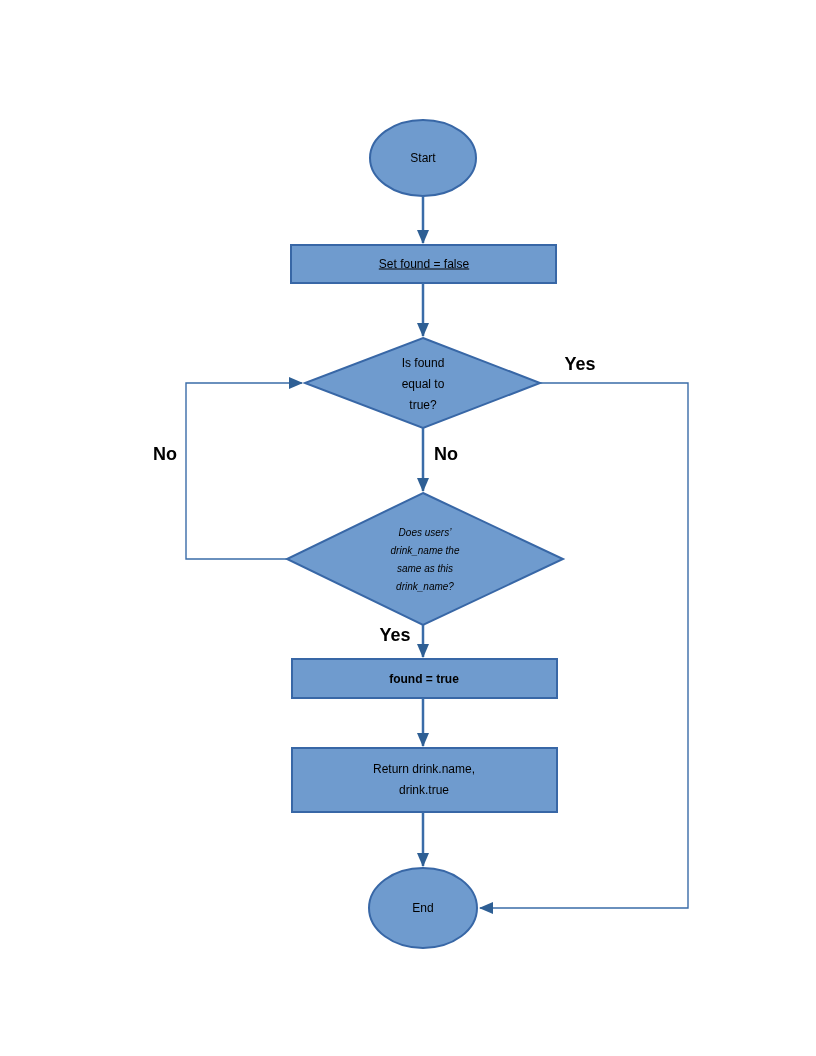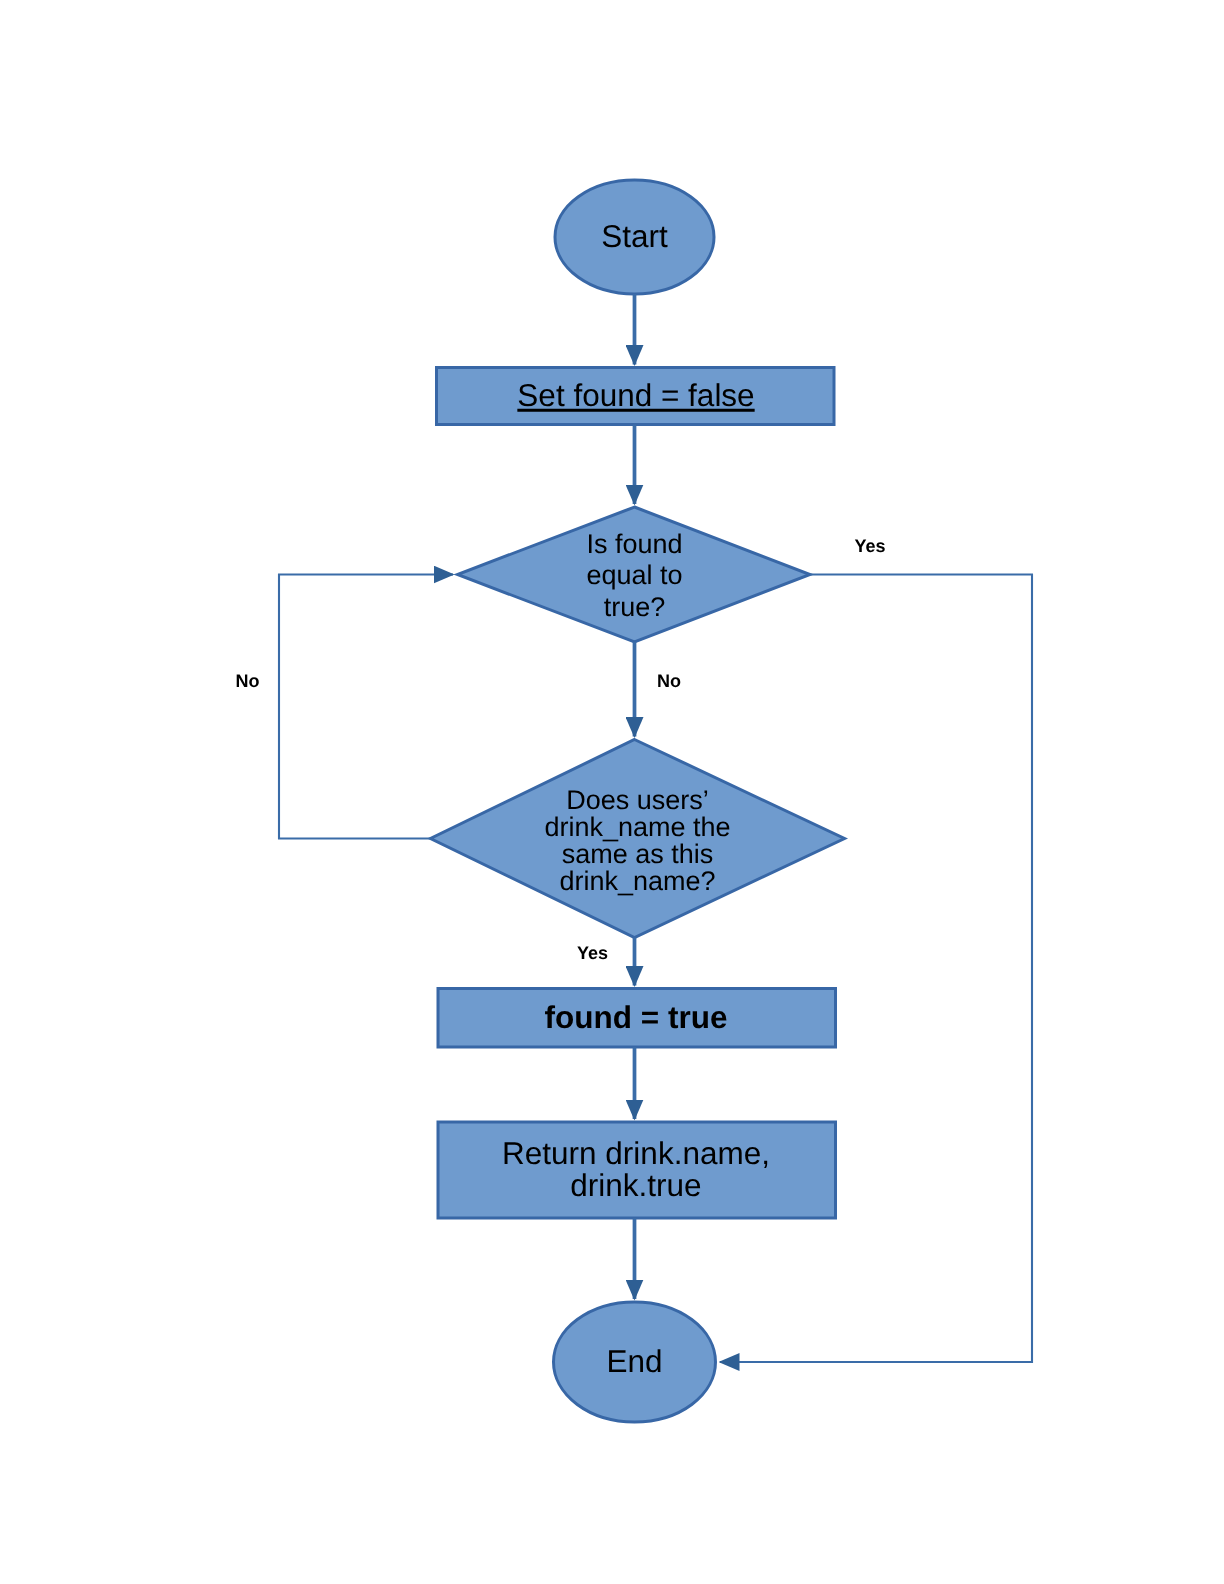--- a/index.html
+++ b/index.html
@@ -38,25 +38,25 @@
     stroke: none;
   }
   .label {
     position: absolute;
     transform: translate(-50%, -50%);
     color: var(--label-text, #000000);
     text-align: center;
     white-space: pre-line;
     pointer-events: none;
   }
-  .node-label { font-size: 21px; line-height: 21px; }
-  .node-label.decision-1 { font-size: 18px; line-height: 21px; text-align: center; }
-  .node-label.decision-2 { font-size: 18px;   line-height: 18px; }
+  .node-label { font-size: 12px; line-height: 21px; }
+  .node-label.decision-1 { font-size: 12px; line-height: 21px; text-align: center; }
+  .node-label.decision-2 { font-size: 10px;   line-height: 18px; font-style: italic; }
   .edge-label {
-    font-size: 12px;
+    font-size: 18px;
     font-weight: 700;
     line-height: 16px;
     white-space: nowrap;
   }
 </style>
 </head>
 <body>
 
 <div class="page">
 

